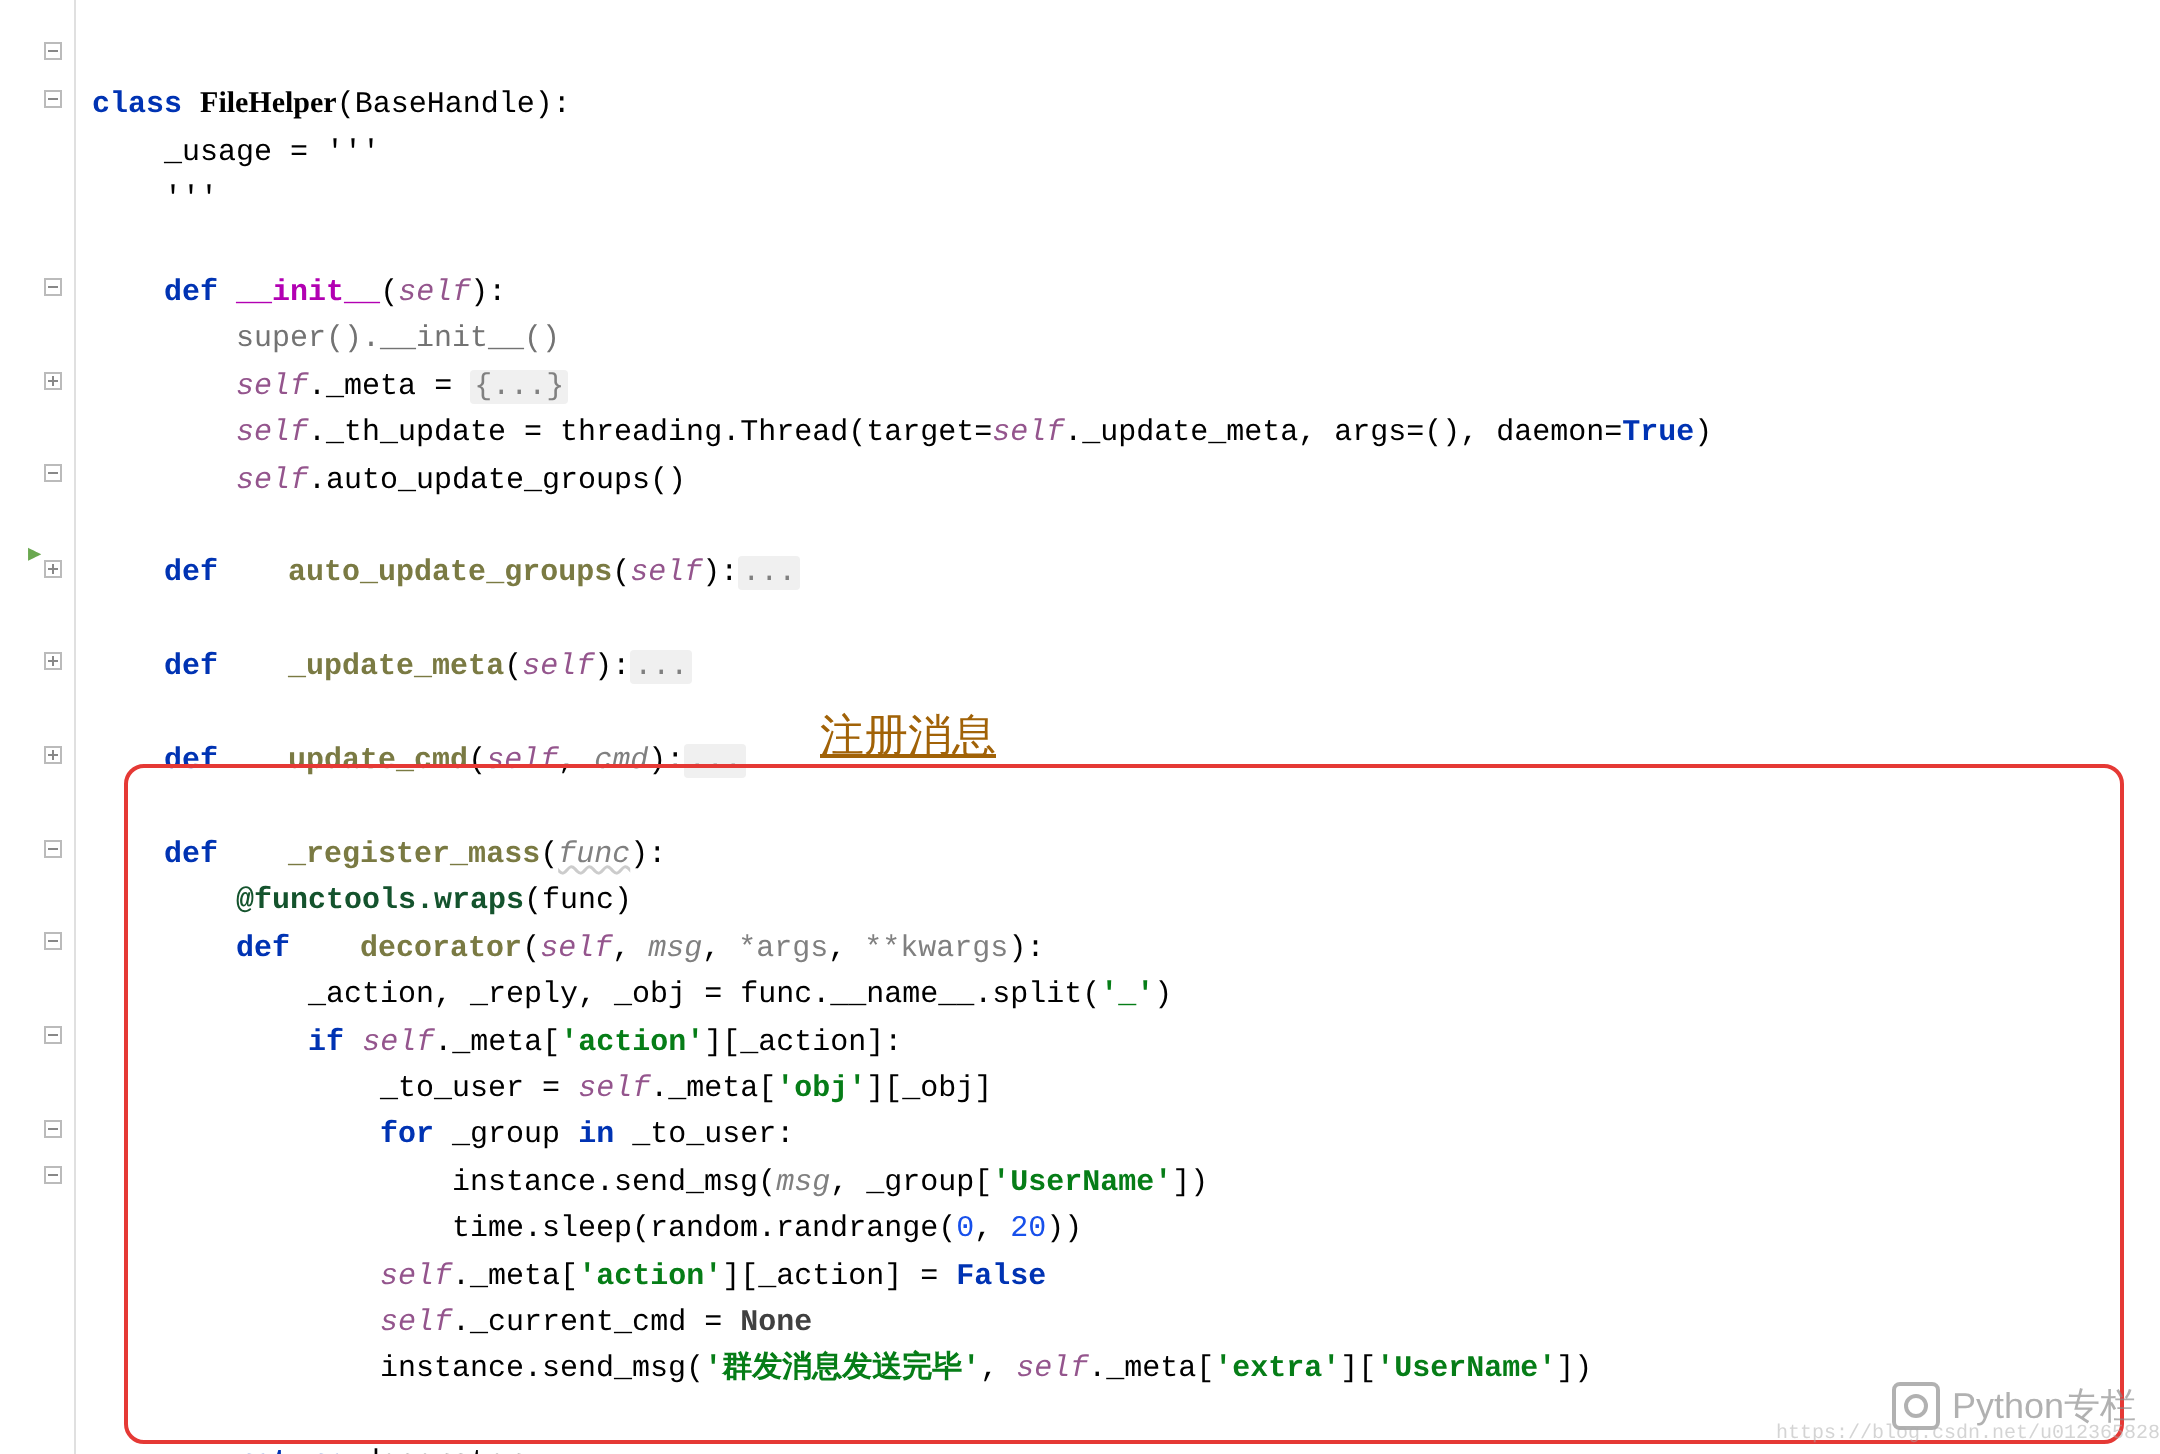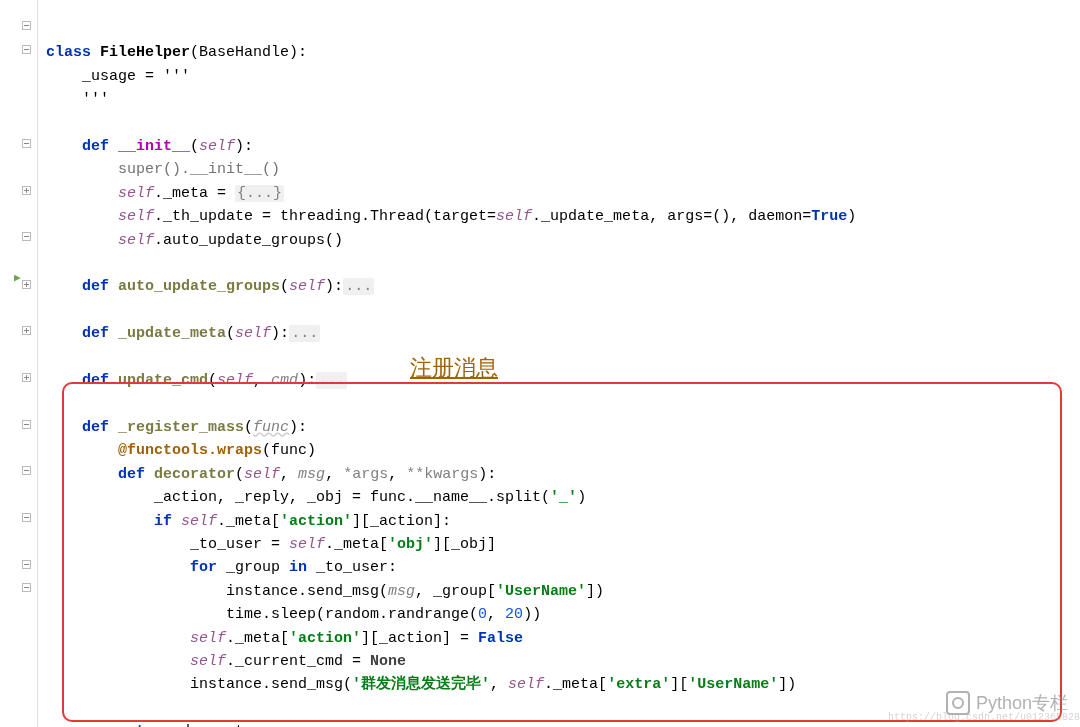--- a/index.html
+++ b/index.html
@@ -37,29 +37,29 @@
   .fold.minus::before { content:""; position:absolute; left:1px; top:3px; width:5px; height:1px; background:#888; }
   .fold.plus::before { content:""; position:absolute; left:1px; top:3px; width:5px; height:1px; background:#888; }
   .fold.plus::after { content:""; position:absolute; left:3px; top:1px; width:1px; height:5px; background:#888; }
   .code {
     padding: 18px 0 0 8px;
     line-height: 23.4px;
     white-space: pre;
     font-weight: 500;
   }
   .kw { color: #0033B3; font-weight: bold; }
-  .cls { color: #000; font-weight: bold; }
-  .fn { color: #7A7A43; font-weight: bold; }
+  .cls { color: #000; font-weight: bold; font-family: Liberation Serif, serif; }
+  .fn { color: #7A7A43; font-weight: bold; margin-left: 26px; }
   .fnc { color: #B200B2; font-weight: bold; }
   .self { color: #94558D; font-style: italic; }
   .param { color: #808080; font-style: italic; }
   .builtin { color: #737373; }
   .str { color: #067D17; font-weight: bold; }
   .num { color: #1750EB; }
-  .decor { color: #a16207; font-weight:bold;}
+  .decor { color: #14532d; font-weight:bold;}
   .underline { text-decoration: underline wavy #ccc; }
   .dots { color: #808080; background:#f0f0f0; padding:0 2px; border-radius:2px;}
   .bold { font-weight: bold; }
   .gray { color: #808080; }
   .none { color: #404040; font-weight:bold;}
   .highlight-box {
     position: absolute;
     left: 62px;
     top: 382px;
     width: 1000px;

